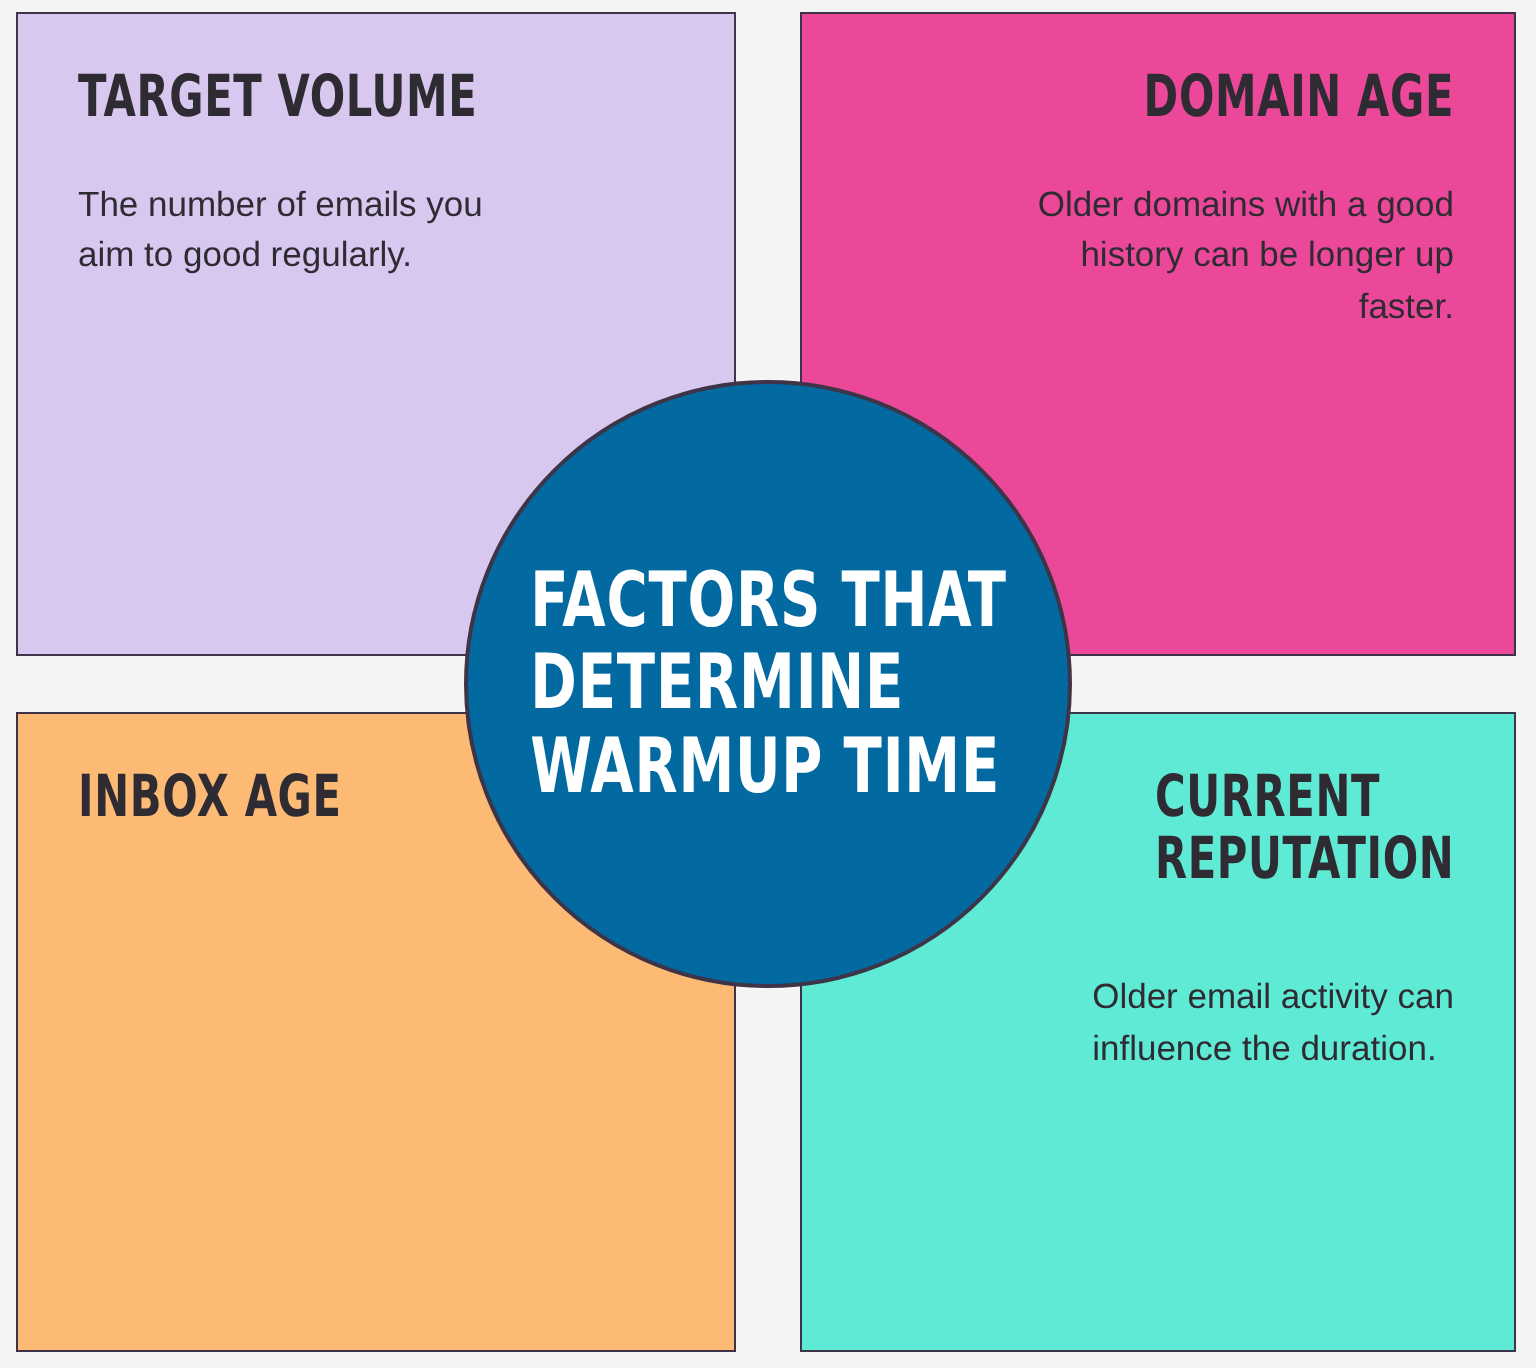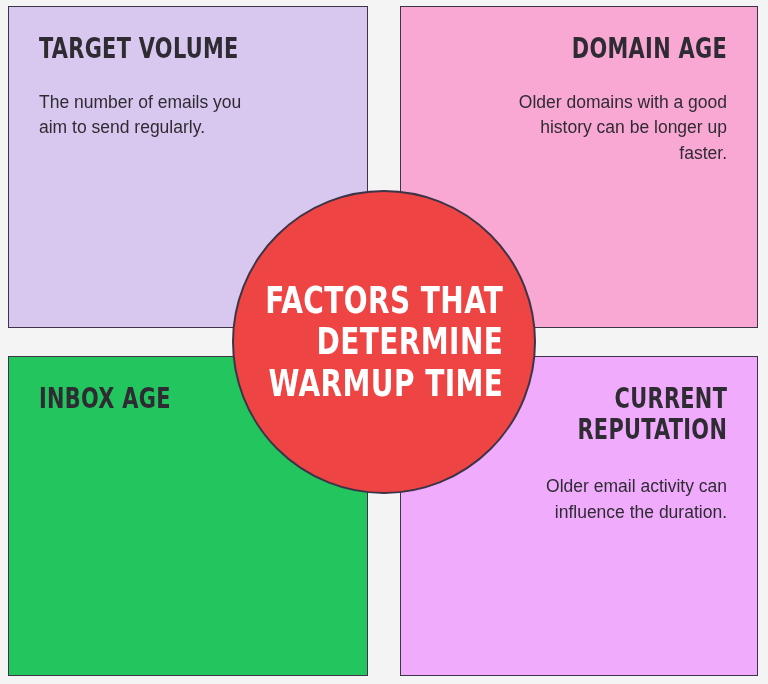--- a/index.html
+++ b/index.html
@@ -38,41 +38,42 @@
     height: 322px;
     background: #d8c8ef;
     text-align: left;
     align-items: flex-start;
   }
   .q-tr {
     left: 400px;
     top: 6px;
     width: 358px;
     height: 322px;
-    background: #f9a8d4;
+    background: #ec4899;
     text-align: right;
     align-items: flex-end;
   }
   .q-bl {
     left: 8px;
     top: 356px;
     width: 360px;
     height: 320px;
-    background: #22c55e;
+    background: #fdba74;
     text-align: left;
     align-items: flex-start;
   }
   .q-br {
     left: 400px;
     top: 356px;
     width: 358px;
     height: 320px;
-    background: #f0abfc;
-    text-align: right;
+    background: #5eead4;
+    text-align: left;
     align-items: flex-end;
+    gap: 12px;
   }
 
   
   .q-title {
     font-family: "Liberation Sans Narrow", "DejaVu Sans Condensed", "Liberation Sans", sans-serif;
     font-weight: bold;
     font-size: 29px;
     line-height: 1.06;
     letter-spacing: 0.4px;
     color: #2f2b33;
@@ -110,26 +111,26 @@
 
   
   #center-circle {
     position: absolute;
     left: 232px;
     top: 190px;
     width: 304px;
     height: 304px;
     box-sizing: border-box;
     border-radius: 50%;
-    background: #ef4444;
+    background: #0369a1;
     border: 2px solid #3d3547;
     display: flex;
     align-items: center;
     justify-content: center;
-    text-align: right;
+    text-align: left;
   }
 
   #center-label {
     font-family: "Liberation Sans Narrow", "DejaVu Sans Condensed", "Liberation Sans", sans-serif;
     font-weight: bold;
     font-size: 38px;
     line-height: 1.08;
     letter-spacing: 0.5px;
     color: #ffffff;
     text-transform: uppercase;
@@ -139,21 +140,21 @@
   }
 </style>
 </head>
 <body>
 
 <div id="infographic">
 
   <div class="quadrant q-tl">
     <h2 class="q-title">TARGET VOLUME</h2>
     <p class="q-body">The number of emails you
-aim to send regularly.</p>
+aim to good regularly.</p>
   </div>
 
   <div class="quadrant q-tr">
     <h2 class="q-title">DOMAIN AGE</h2>
     <p class="q-body">Older domains with a good
 history can be longer up
 faster.</p>
   </div>
 
   <div class="quadrant q-bl">

